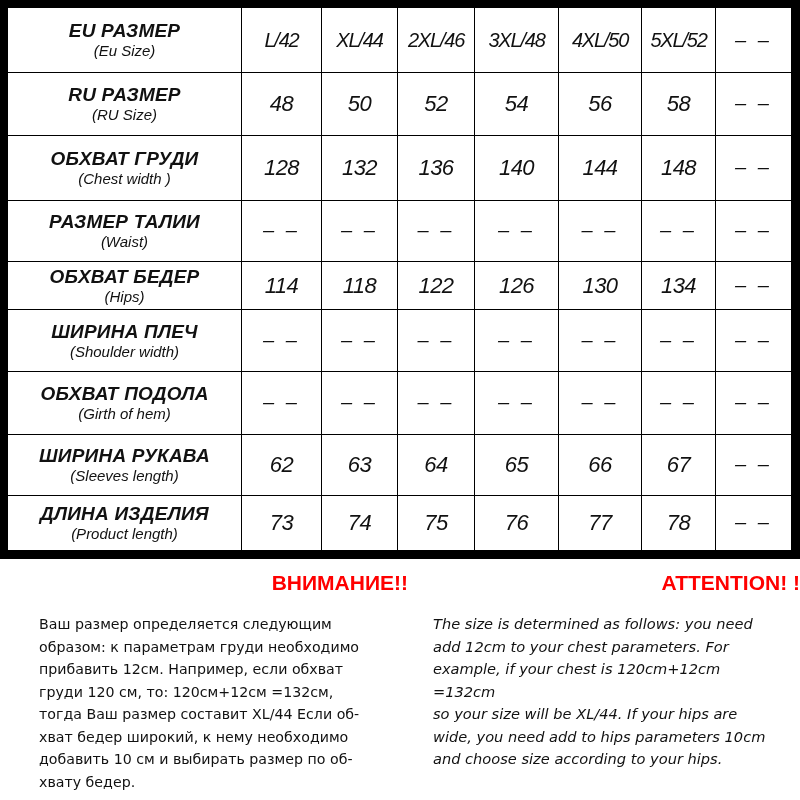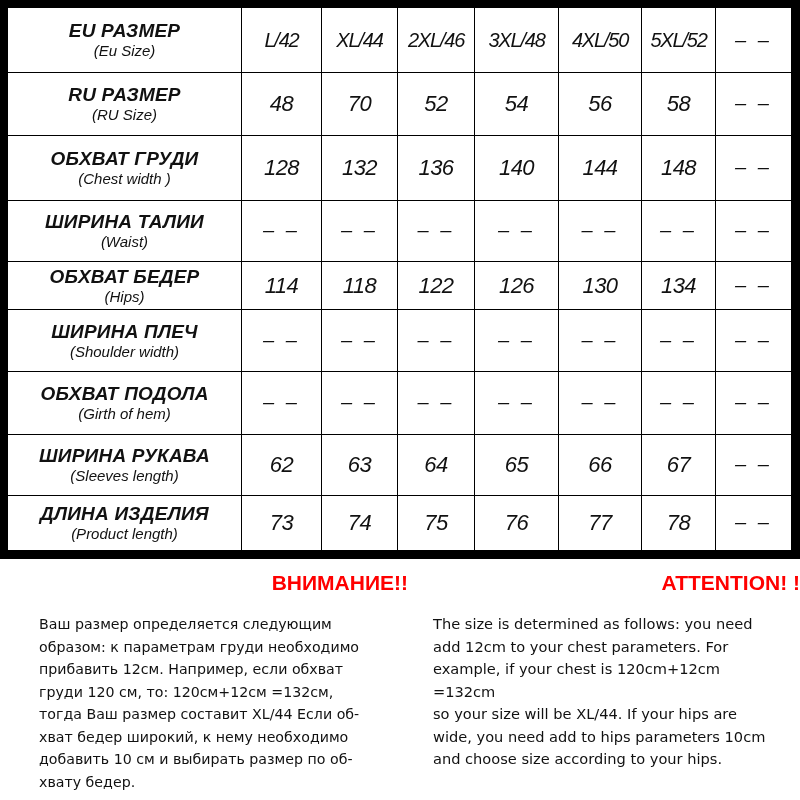--- a/index.html
+++ b/index.html
@@ -30,21 +30,21 @@
     .lbl-en { display: block; font-size: 15px; line-height: 18px; }
     .val { font-size: 22px; letter-spacing: -0.5px; }
     .val.size { font-size: 20px; letter-spacing: -1.2px; }
     .val.dash { font-size: 20px; letter-spacing: 3px; }
     .notes { position: absolute; top: 559px; left: 0; width: 800px; height: 241px; }
     .note { position: absolute; top: 10px; }
     .note.ru { left: 23px; width: 385px; }
     .note.en { left: 417px; width: 383px; }
     .note-title { font-family: "Liberation Sans", sans-serif; font-weight: bold; color: #ff0000; font-size: 21px; line-height: 28px; margin: 0 0 2px 0; text-align: right; }
     .note-body { font-family: "DejaVu Sans", sans-serif; font-size: 14.2px; line-height: 22.5px; color: #111; margin: 16px; white-space: pre-line; }
-    .note.en .note-body { font-size: 14.6px; }
+    .note.en .note-body { font-size: 14.6px; font-style: italic; }
   </style>
 </head>
 <body>
 
 <div class="table-frame">
   <table class="size-table">
     <colgroup>
       <col class="c-label">
         <col class="c1">
         <col class="c2">
@@ -67,21 +67,21 @@
           <td><span class="val size">4XL/50</span></td>
           <td><span class="val size">5XL/52</span></td>
           <td><span class="val dash">– –</span></td>
         </tr>
         <tr style="height: 61px;">
           <td>
             <span class="lbl-ru">RU РАЗМЕР</span>
             <span class="lbl-en">(RU Size)</span>
           </td>
           <td><span class="val">48</span></td>
-          <td><span class="val">70</span></td>
+          <td><span class="val">50</span></td>
           <td><span class="val">52</span></td>
           <td><span class="val">54</span></td>
           <td><span class="val">56</span></td>
           <td><span class="val">58</span></td>
           <td><span class="val dash">– –</span></td>
         </tr>
         <tr style="height: 64px;">
           <td>
             <span class="lbl-ru">ОБХВАТ ГРУДИ</span>
             <span class="lbl-en">(Chest width )</span>
@@ -89,21 +89,21 @@
           <td><span class="val">128</span></td>
           <td><span class="val">132</span></td>
           <td><span class="val">136</span></td>
           <td><span class="val">140</span></td>
           <td><span class="val">144</span></td>
           <td><span class="val">148</span></td>
           <td><span class="val dash">– –</span></td>
         </tr>
         <tr style="height: 60px;">
           <td>
-            <span class="lbl-ru">ШИРИНА ТАЛИИ</span>
+            <span class="lbl-ru">РАЗМЕР ТАЛИИ</span>
             <span class="lbl-en">(Waist)</span>
           </td>
           <td><span class="val dash">– –</span></td>
           <td><span class="val dash">– –</span></td>
           <td><span class="val dash">– –</span></td>
           <td><span class="val dash">– –</span></td>
           <td><span class="val dash">– –</span></td>
           <td><span class="val dash">– –</span></td>
           <td><span class="val dash">– –</span></td>
         </tr>

